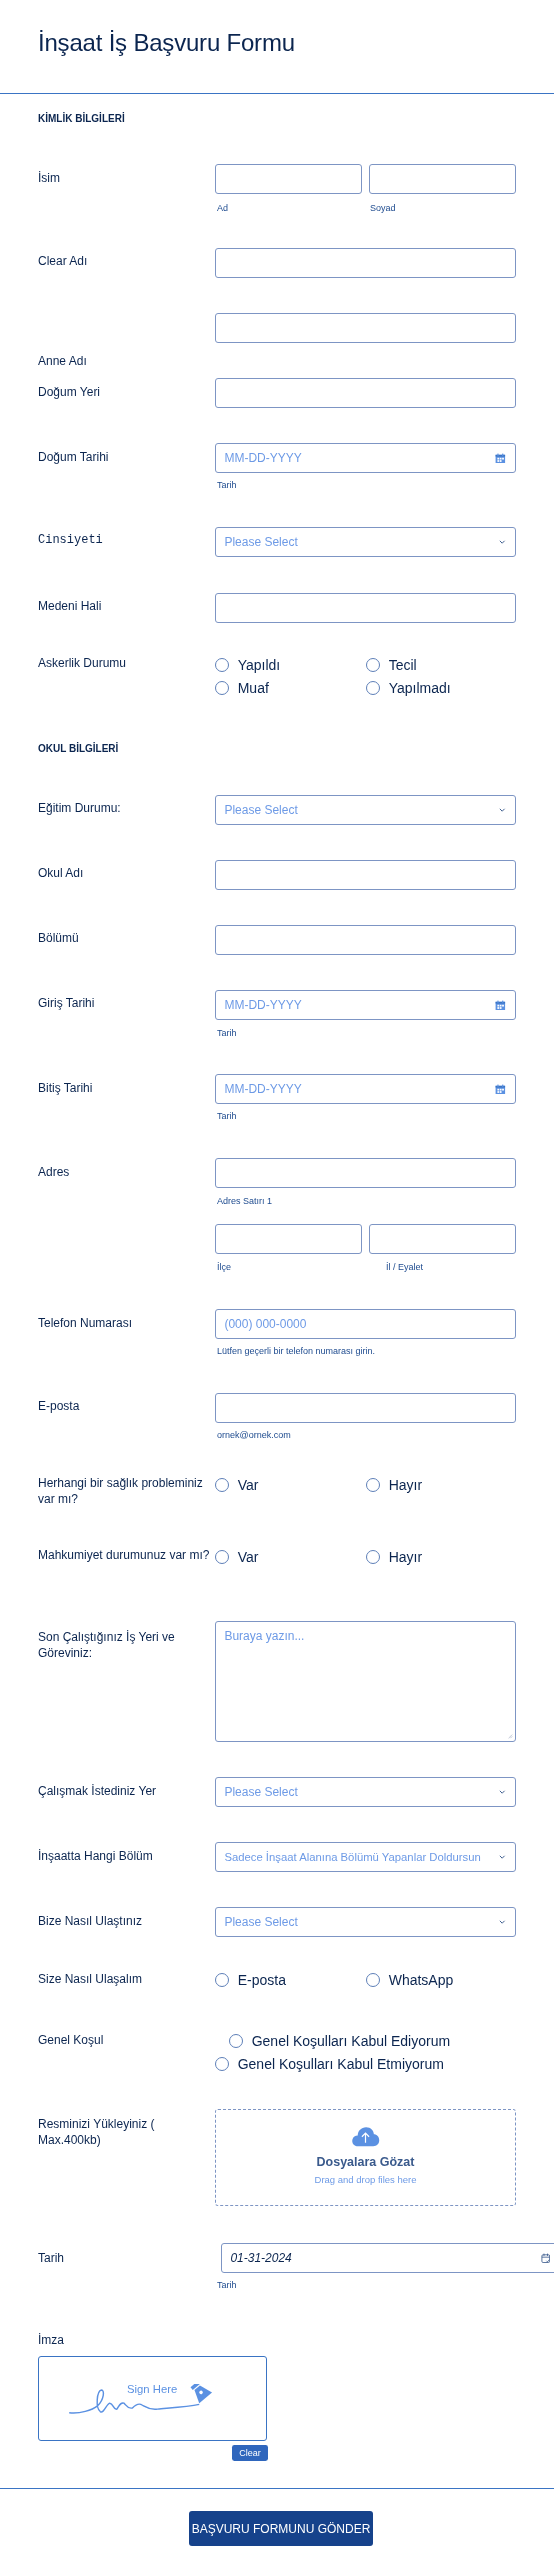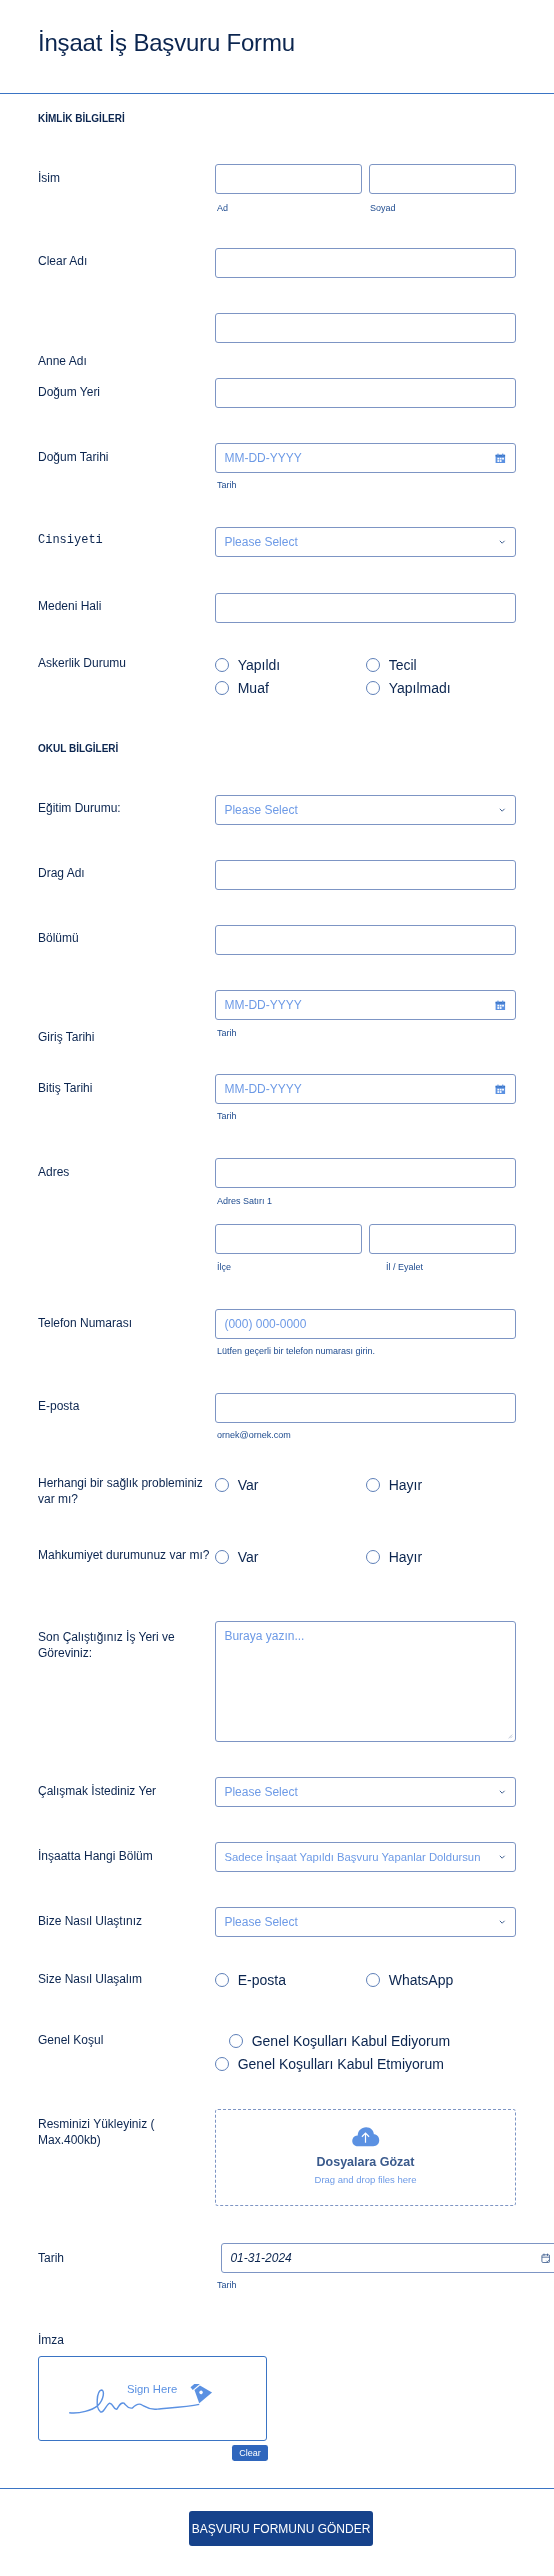--- a/index.html
+++ b/index.html
@@ -168,27 +168,27 @@
 <div class="abs section-head" style="top:743px;">OKUL BİLGİLERİ</div>
 
 <div class="abs label" style="top:801px;">Eğitim Durumu:</div>
 <div class="abs input" style="left:215px; top:795px; width:301px;">
   <span class="ph">Please Select</span>
   <svg class="select-chev" viewBox="0 0 14 14">
       <path d="M3 5 L7 9 L11 5" stroke="#3a5a8c" stroke-width="1.6" fill="none"></path>
     </svg>
 </div>
 
-<div class="abs label" style="top:866px;">Drag Adı</div>
+<div class="abs label" style="top:866px;">Okul Adı</div>
 <div class="abs input" style="left:215px; top:860px; width:301px;"></div>
 
 <div class="abs label" style="top:931px;">Bölümü</div>
 <div class="abs input" style="left:215px; top:925px; width:301px;"></div>
 
-<div class="abs label" style="top:1030px;">Giriş Tarihi</div>
+<div class="abs label" style="top:996px;">Giriş Tarihi</div>
 <div class="abs input" style="left:215px; top:990px; width:301px;">
   <span class="ph">MM-DD-YYYY</span>
   <span class="right-icon">
     <svg width="10.7" height="10.7" viewBox="0 0 18 18">
         <rect x="1" y="3" width="16" height="14" fill="#5b91e2"></rect>
         <rect x="1" y="3" width="16" height="3" fill="#3a74c4"></rect>
         <rect x="4" y="1" width="2" height="4" fill="#5b91e2"></rect>
         <rect x="12" y="1" width="2" height="4" fill="#5b91e2"></rect>
         <rect x="4" y="8" width="3" height="3" fill="#fff"></rect>
         <rect x="8" y="8" width="3" height="3" fill="#fff"></rect>
@@ -268,21 +268,21 @@
 <div class="abs label" style="top:1784px;">Çalışmak İstediniz Yer</div>
 <div class="abs input" style="left:215px; top:1777px; width:301px;">
   <span class="ph">Please Select</span>
   <svg class="select-chev" viewBox="0 0 14 14">
       <path d="M3 5 L7 9 L11 5" stroke="#3a5a8c" stroke-width="1.6" fill="none"></path>
     </svg>
 </div>
 
 <div class="abs label" style="top:1849px;">İnşaatta Hangi Bölüm</div>
 <div class="abs input" style="left:215px; top:1842px; width:301px; overflow:hidden;">
-  <span class="ph" style="white-space:nowrap; overflow:hidden; max-width:269px; display:block; font-size:11.3px;">Sadece İnşaat Yapıldı Başvuru Yapanlar Doldursun</span>
+  <span class="ph" style="white-space:nowrap; overflow:hidden; max-width:269px; display:block; font-size:11.3px;">Sadece İnşaat Alanına Bölümü Yapanlar Doldursun</span>
   <svg class="select-chev" viewBox="0 0 14 14">
       <path d="M3 5 L7 9 L11 5" stroke="#3a5a8c" stroke-width="1.6" fill="none"></path>
     </svg>
 </div>
 
 <div class="abs label" style="top:1914px;">Bize Nasıl Ulaştınız</div>
 <div class="abs input" style="left:215px; top:1907px; width:301px;">
   <span class="ph">Please Select</span>
   <svg class="select-chev" viewBox="0 0 14 14">
       <path d="M3 5 L7 9 L11 5" stroke="#3a5a8c" stroke-width="1.6" fill="none"></path>

